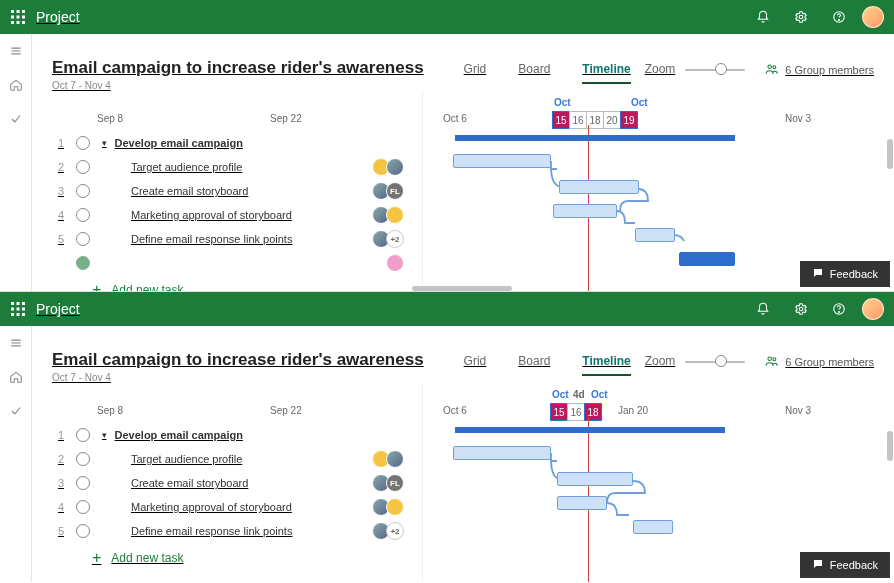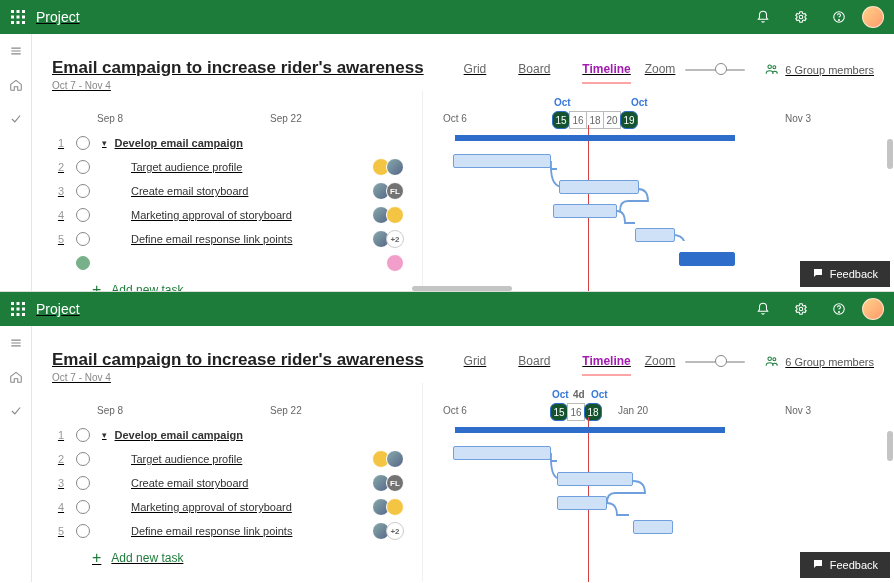--- a/index.html
+++ b/index.html
@@ -20,39 +20,39 @@
   .rail-icon { cursor:pointer; }
   
   .main { flex:1; position:relative; display:flex; flex-direction:column; }
   
   .header { display:flex; align-items:flex-start; padding: 24px 20px 0 20px; }
   .header-left { flex:0 0 auto; }
   .proj-title { font-size: 17px; font-weight: 600; color:#222; }
   .proj-dates { font-size: 10px; color:#888; margin-top:2px; }
   .tabs { display:flex; gap:32px; margin-left: 40px; font-size:12px; color:#666; padding-top:4px; }
   .tab { cursor:pointer; padding-bottom:6px; }
-  .tab.active { color:#a21caf; font-weight:600; border-bottom: 2px solid #fca5a5; }
+  .tab.active { color:#0f766e; font-weight:600; border-bottom: 2px solid #14532d; }
   .header-spacer { flex:1; }
   .zoom-wrap { display:flex; align-items:center; gap:10px; font-size:12px; color:#666; padding-top:4px; }
   .slider { position:relative; width:60px; height:12px; }
   .slider-track { position:absolute; top:50%; left:0; right:0; height:2px; background:#bbb; border-radius:1px; }
   .slider-thumb { position:absolute; top:50%; left:60%; width:12px; height:12px; background:#fff; border:1px solid #888; border-radius:50%; transform:translate(-50%,-50%); }
   .members { display:flex; align-items:center; gap:6px; font-size:11px; color:#555; padding-top:4px; margin-left:20px; }
   .members-icon { color:#1e7c3b; }
   
   .content { flex:1; display:flex; position:relative; overflow:hidden; }
   .grid { width: 390px; padding-left:20px; }
   .timeline-out { flex:1; position:relative; border-left: 1px solid #f0f0f0; }
   
   .time-header { height: 34px; position:relative; font-size:10px; color:#666; margin-top:6px; }
   .gh-label { position:absolute; top:16px; }
   .gh-top { position:absolute; top:0; color:#3878d8; font-weight:600; }
   .gh-box { position:absolute; top:14px; display:flex; }
   .gh-cell { width:18px; height:18px; display:flex; align-items:center; justify-content:center; font-size:10px; border:1px solid #bbb; margin-left:-1px; background:#fff; }
-  .gh-cell.blue { background:#14532d; color:#fff; border-color:#2f6dcb;border-radius:6px; }
+  .gh-cell.blue { background:#be185d; color:#fff; border-color:#2f6dcb; }
   .g-sep8 { left: 65px; }
   .g-sep22 { left: 238px; }
   
   .rows { }
   .row { display:flex; align-items:center; height: 24px; font-size:11px; color:#333; position:relative; }
   .rownum { width:18px; color:#999; text-align:center; }
   .circle { width:14px; height:14px; border:1.5px solid #888; border-radius:50%; margin: 0 12px 0 6px; cursor:pointer; }
   .circle.green { background:#1e7c3b; border-color:#1e7c3b;}
   .chev { font-size:9px; margin-right:4px; }
   .taskname.bold { font-weight:600; }

